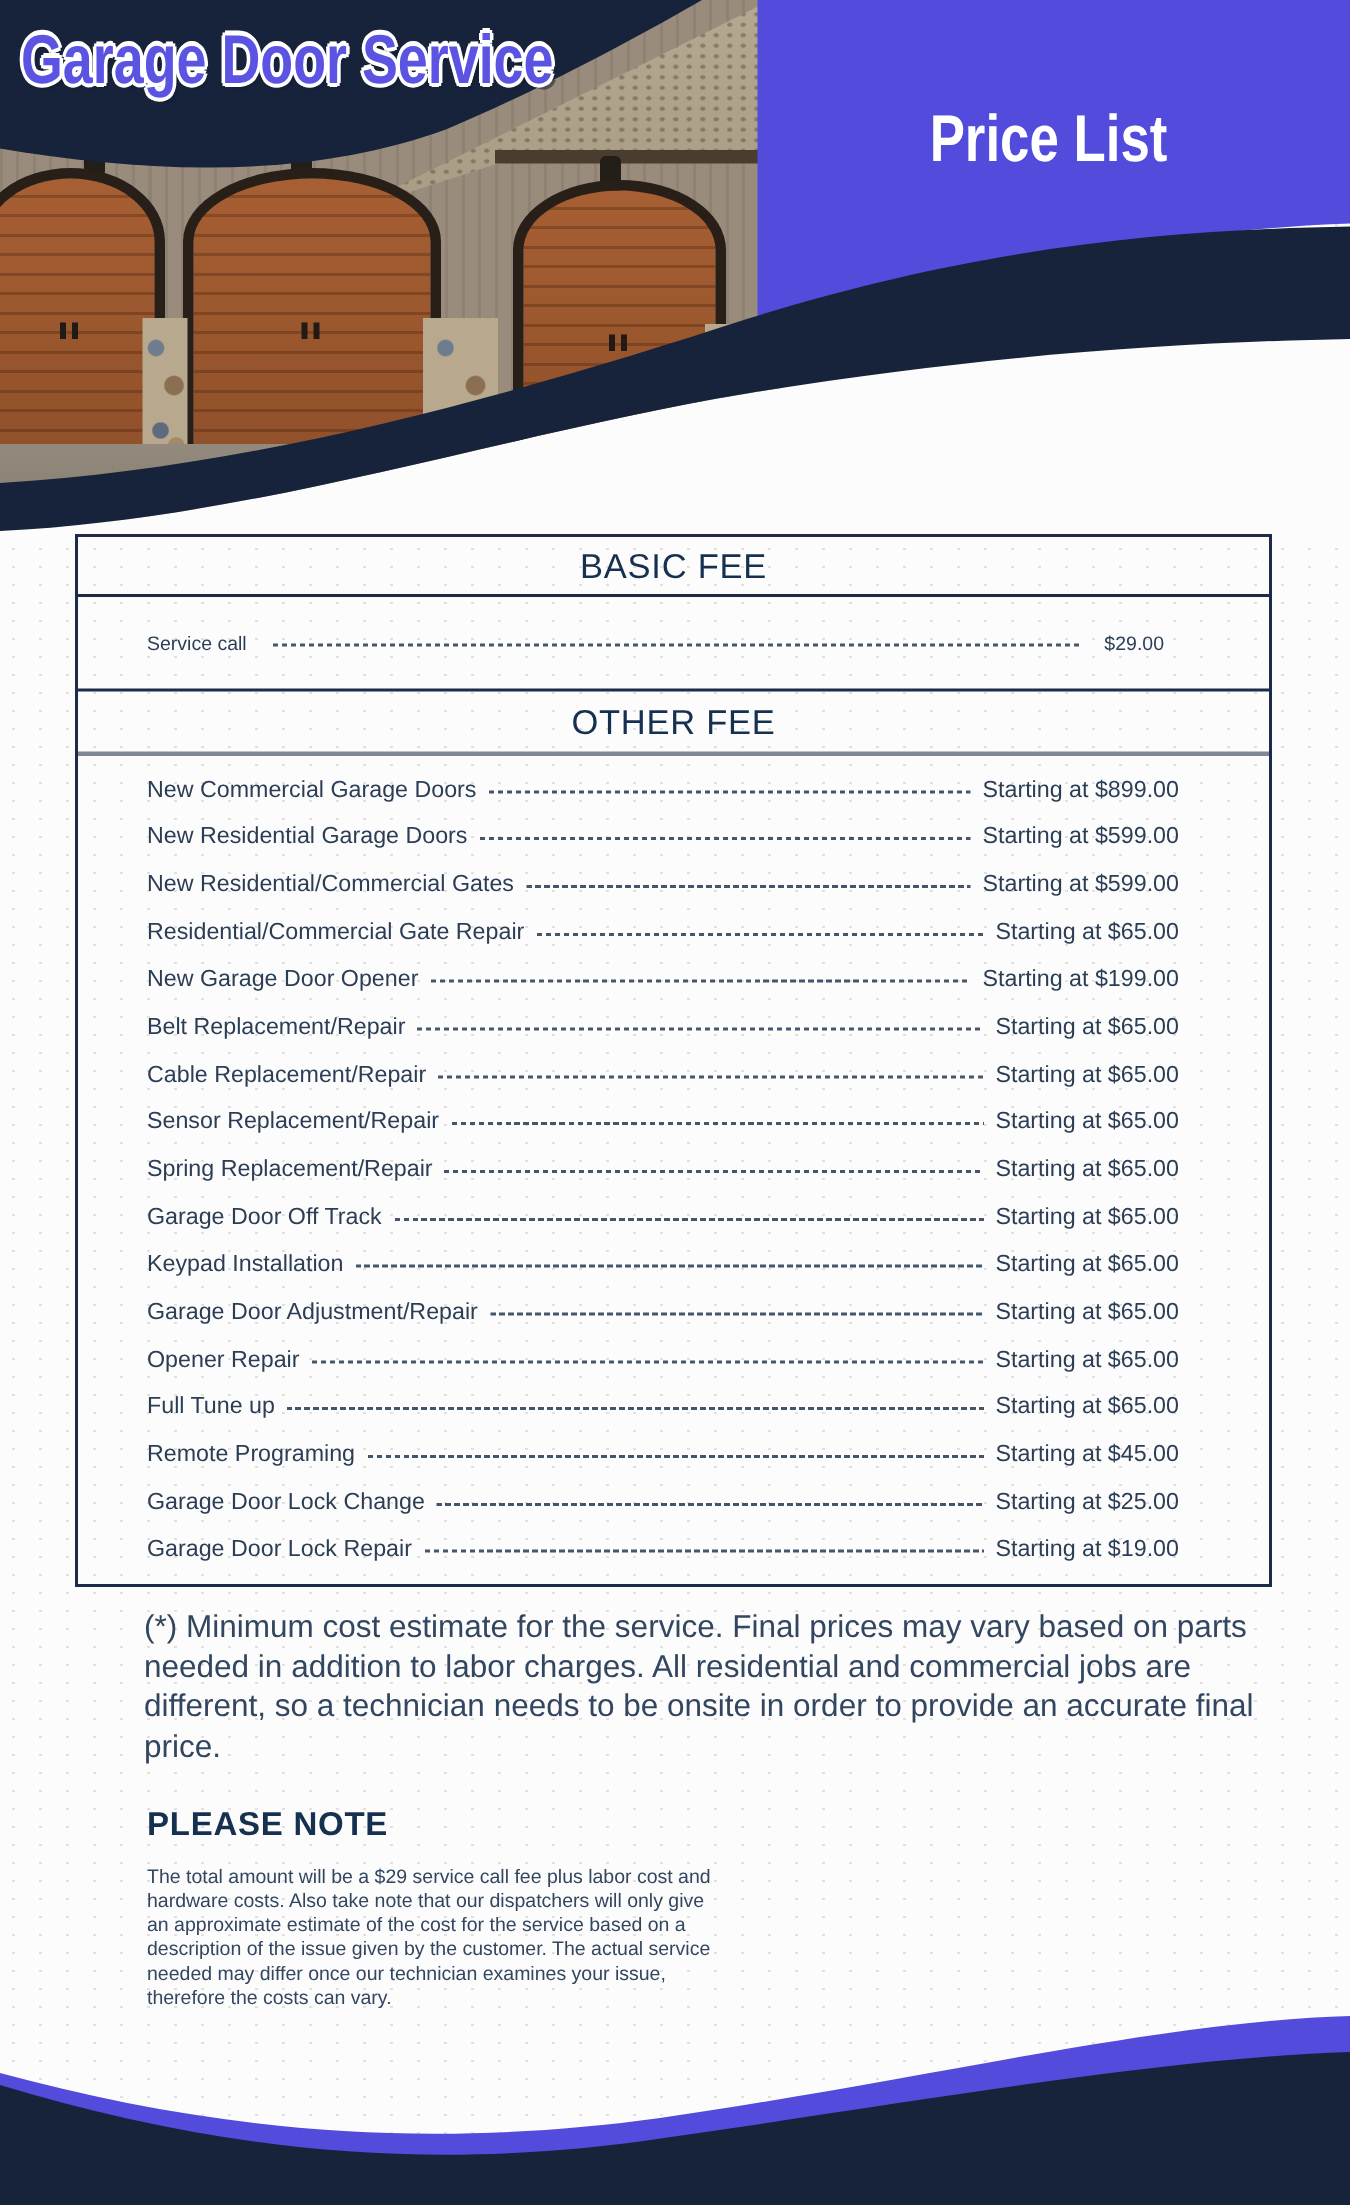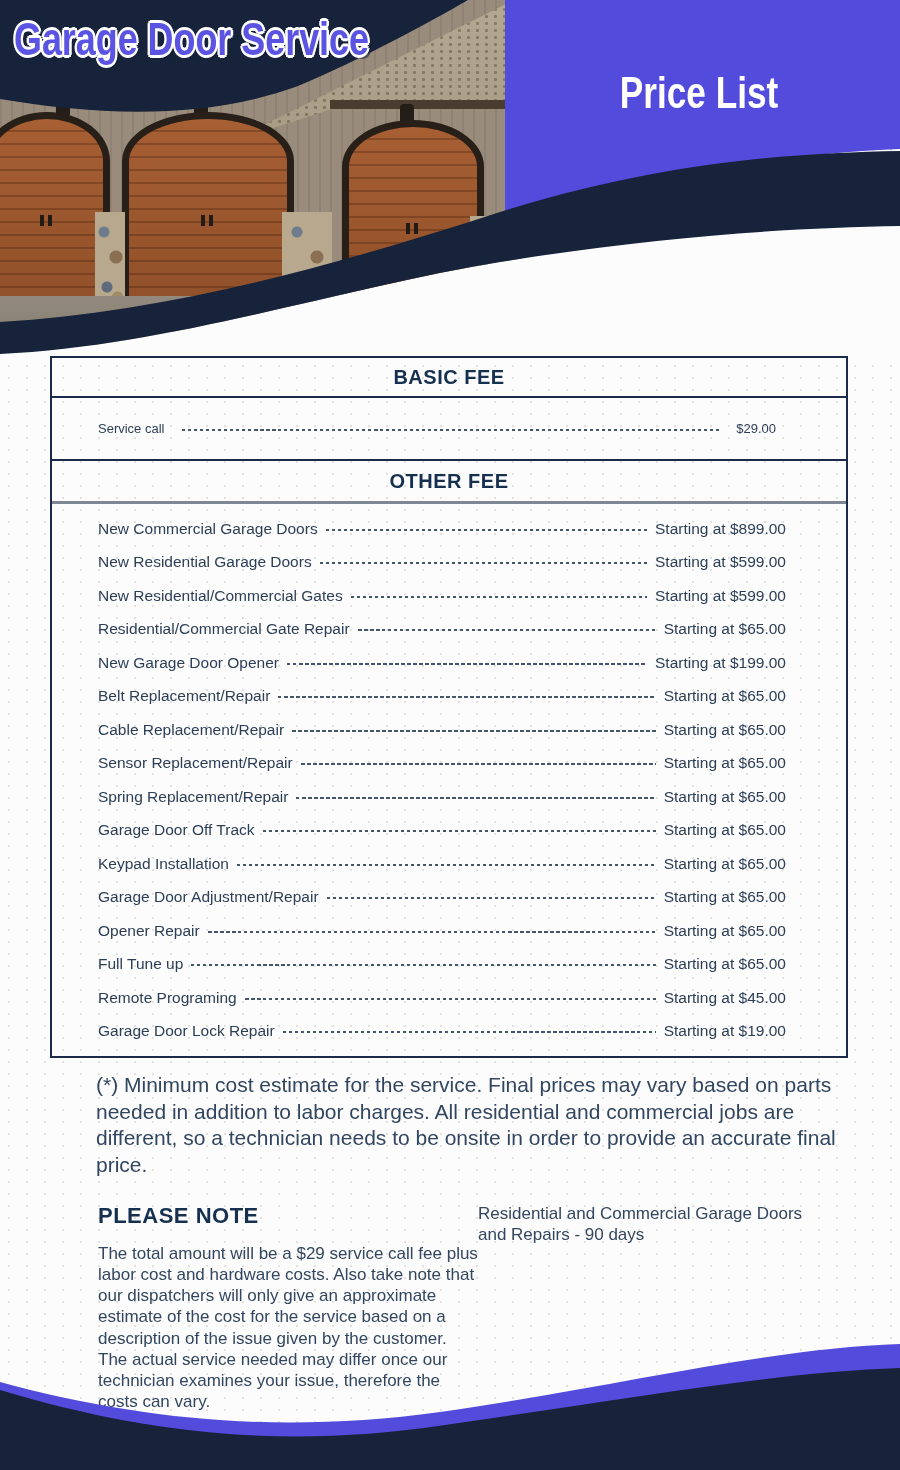--- a/index.html
+++ b/index.html
@@ -64,40 +64,40 @@
     text-shadow:
       -3px 0 0 #fff, 3px 0 0 #fff, 0 -3px 0 #fff, 0 3px 0 #fff,
       -2px -2px 0 #fff, 2px -2px 0 #fff, -2px 2px 0 #fff, 2px 2px 0 #fff,
       4px 4px 0 rgba(20,30,55,.55);}
   .price-title{position:absolute;left:498px;top:68px;width:402px;
     text-align:center;font-size:44px;font-weight:700;color:#ffffff;
     transform:scaleX(0.8);transform-origin:center top;white-space:nowrap;}
   
   .fee-table{margin:0 0 0 50px;width:798px;border:2px solid #1d2b4a;box-sizing:border-box;}
   .sec-heading{height:38px;display:flex;align-items:center;justify-content:center;
-    font-size:20px;font-weight:700;letter-spacing:.5px;color:#16304f;}
+    font-size:23px;font-weight:400;letter-spacing:.5px;color:#16304f;}
   .basic-heading{border-bottom:2px solid #1d2b4a;}
   .other-heading{border-top:2px solid #1d2b4a;border-bottom:3px solid #7f8694;height:40px;}
   .service-row{height:61px;display:flex;align-items:center;
     padding:0 70px 0 46px;font-size:13px;color:#2c3e55;}
   .items{height:552px;display:flex;flex-direction:column;justify-content:space-evenly;
     padding:0 0;}
   .item-row{display:flex;align-items:center;padding:0 60px 0 46px;
     font-size:15.5px;color:#2c3e55;}
   .item-label,.item-price{white-space:nowrap;}
   .leader{flex:1;height:2px;align-self:center;margin:2px 8px 0 8px;
     background:repeating-linear-gradient(90deg,#45556b 0 3.5px,transparent 3.5px 6px);}
   .service-row .leader{margin:2px 14px 0 18px;}
   
   .footnote{margin:14px 0 0 96px;width:750px;font-size:21px;line-height:1.27;color:#33465f;}
   .columns{display:flex;margin:24px 0 0 98px;}
   .col-left{width:380px;}
   .col-right{width:350px;}
   .col-heading{font-size:22px;font-weight:700;letter-spacing:.5px;color:#16304f;margin:0 0 14px 0;}
-  .col-body{font-size:17px;line-height:1.25;color:#33465f;}
+  .col-body{font-size:13px;line-height:1.25;color:#33465f;}
   
   .footer-svg{position:absolute;left:0;bottom:0;}
 </style>
 </head>
 <body>
 
 <div class="page">
 
   <div class="header">
     <div class="photo">
@@ -228,38 +228,42 @@
           <span class="leader"></span>
           <span class="item-price">Starting at $65.00</span>
         </div>
 
         <div class="item-row">
           <span class="item-label">Remote Programing</span>
           <span class="leader"></span>
           <span class="item-price">Starting at $45.00</span>
         </div>
 
+        <div class="item-row">
+          <span class="item-label">Garage Door Lock Change</span>
+          <span class="leader"></span>
+          <span class="item-price">Starting at $25.00</span>
+        </div>
 
         <div class="item-row">
           <span class="item-label">Garage Door Lock Repair</span>
           <span class="leader"></span>
           <span class="item-price">Starting at $19.00</span>
         </div>
       </div>
   </div>
 
   <div class="footnote">(*) Minimum cost estimate for the service. Final prices may vary based on parts needed in addition to labor charges. All residential and commercial jobs are different, so a technician needs to be onsite in order to provide an accurate final price.</div>
 
   <div class="columns">
     <div class="col-left">
       <div class="col-heading">PLEASE NOTE</div>
       <div class="col-body">The total amount will be a $29 service call fee plus labor cost and hardware costs. Also take note that our dispatchers will only give an approximate estimate of the cost for the service based on a description of the issue given by the customer. The actual service needed may differ once our technician examines your issue, therefore the costs can vary.</div>
     </div>
     <div class="col-right">
-      <div class="col-body">Residential and Commercial Garage Doors and Repairs - 90 days</div>
     </div>
   </div>
 
   <svg class="footer-svg" width="900" height="150" viewBox="0 0 900 150">
     <path d="M0,62 C140,100 280,114 440,92 C620,66 770,28 900,24 L900,150 L0,150 Z" fill="#524bdc"></path>
     <path d="M0,70 C140,112 280,130 445,105 C620,80 775,52 900,48 L900,150 L0,150 Z" fill="#16233a"></path>
   </svg>
 
 </div>
 

